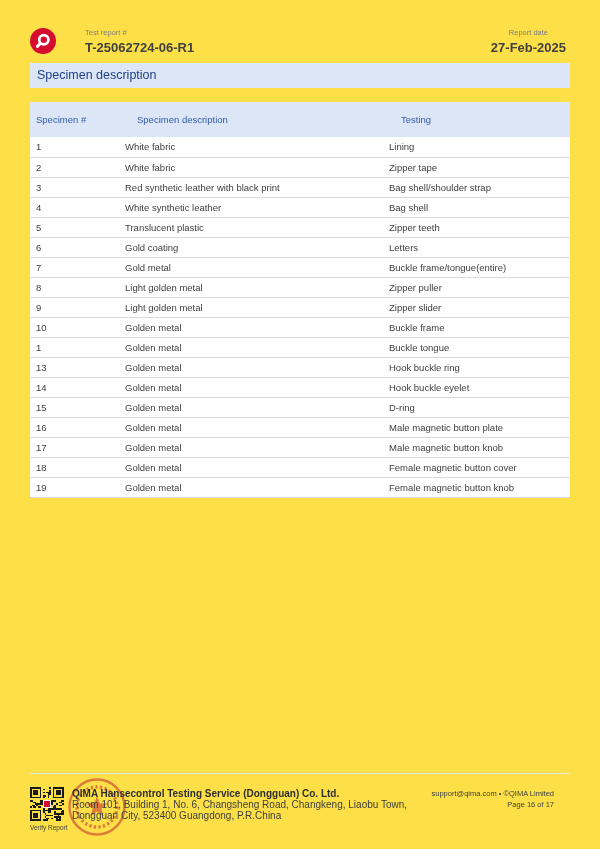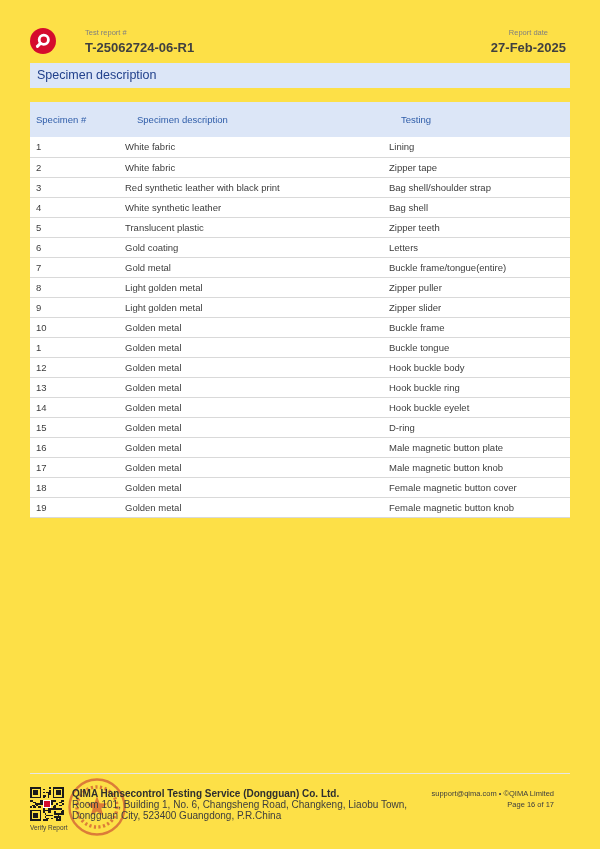--- a/index.html
+++ b/index.html
@@ -146,25 +146,20 @@
         </tr>
         <tr>
           <td>10</td>
           <td>Golden metal</td>
           <td>Buckle frame</td>
         </tr>
         <tr>
           <td>1</td>
           <td>Golden metal</td>
           <td>Buckle tongue</td>
-        </tr>
-        <tr>
-          <td>12</td>
-          <td>Golden metal</td>
-          <td>Hook buckle body</td>
         </tr>
         <tr>
           <td>13</td>
           <td>Golden metal</td>
           <td>Hook buckle ring</td>
         </tr>
         <tr>
           <td>14</td>
           <td>Golden metal</td>
           <td>Hook buckle eyelet</td>

